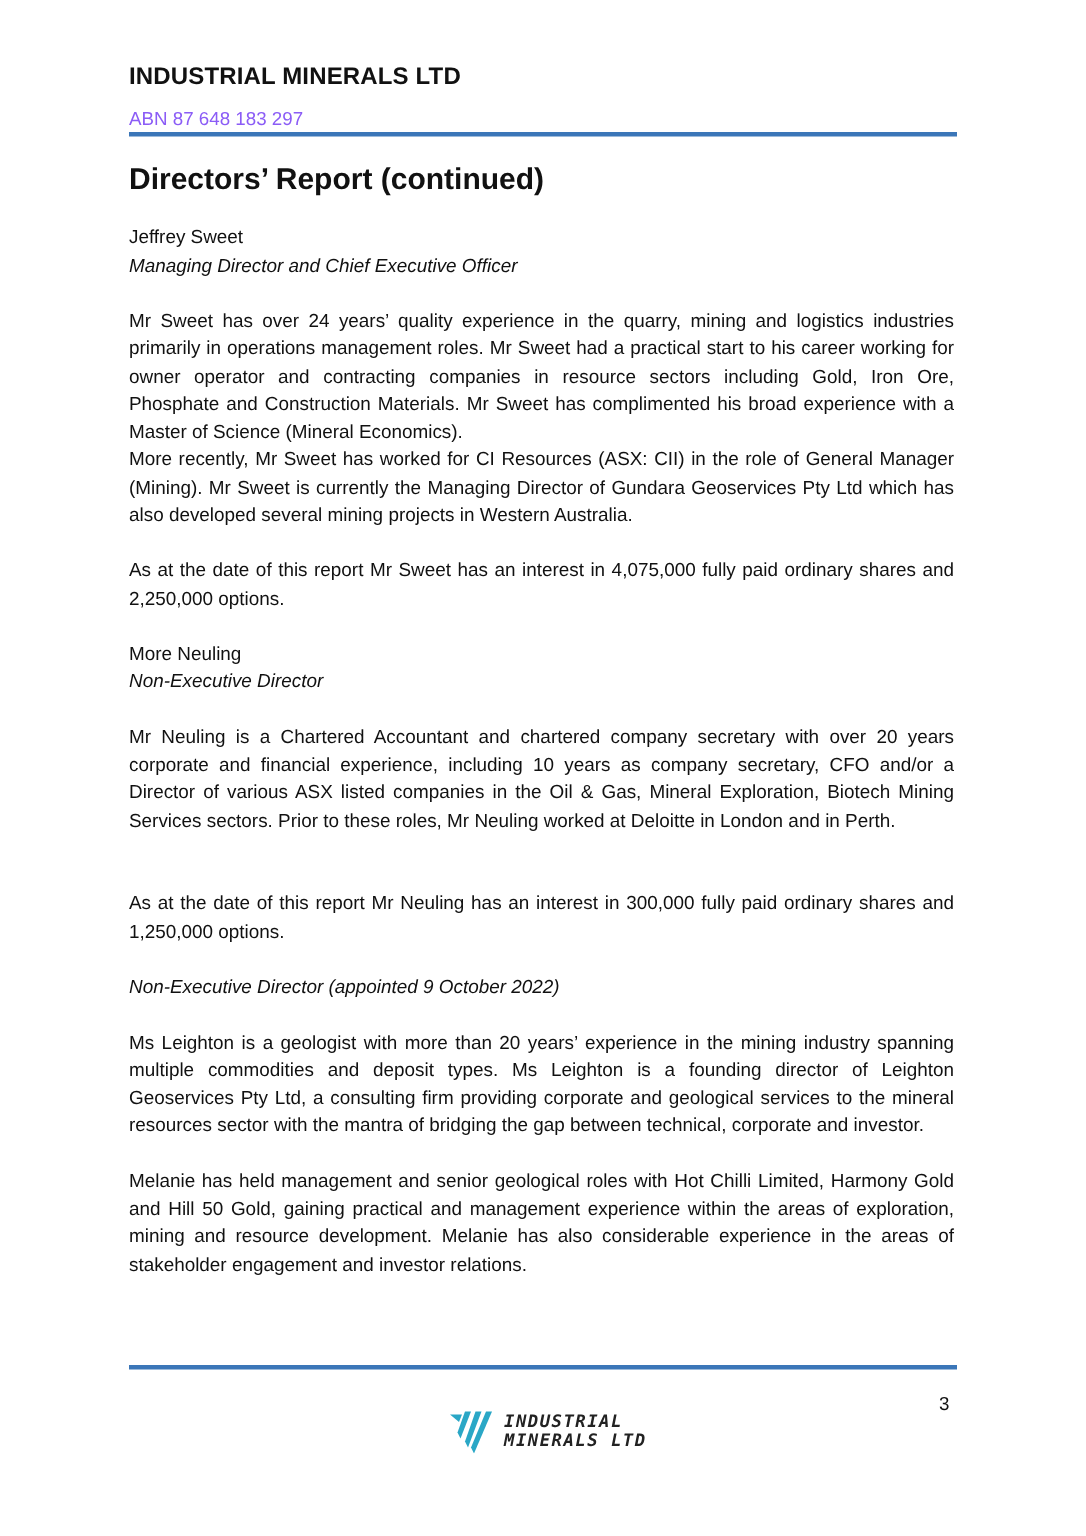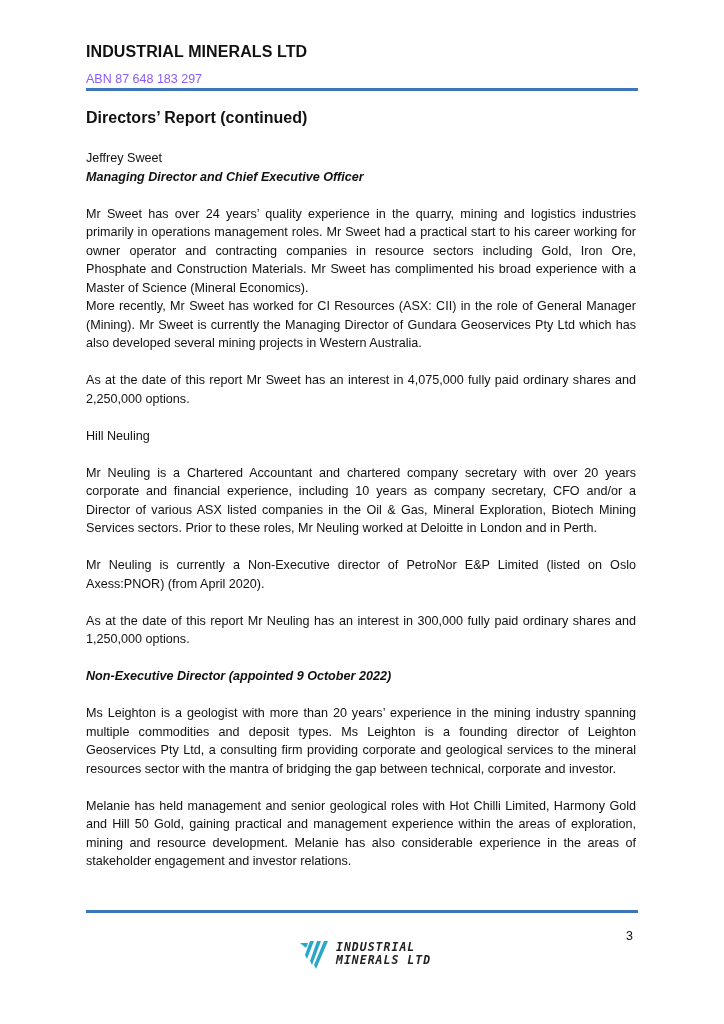--- a/index.html
+++ b/index.html
@@ -16,29 +16,29 @@
       position: absolute; left: 86px; top: 72px;
       font-size: 12.5px; color: #8b5cf6;
     }
     .rule {
       position: absolute; left: 86px; width: 552px; height: 3px; background: #3b76b8;
     }
     .rule.top { top: 88px; }
     .rule.bottom { top: 910px; }
     .report-title {
       position: absolute; left: 86px; top: 109px;
-      font-size: 16px; font-weight: bold; color: #111;
+      font-size: 20px; font-weight: bold; color: #111;
     }
     .content {
       position: absolute; left: 86px; top: 149px; width: 550px;
       font-size: 12.6px; line-height: 18.5px; color: #111;
     }
     .content p { margin: 0; text-align: justify; }
     .name { font-weight: normal; }
-    .role { font-weight: bold; font-style: italic; }
+    .role { font-weight: normal; font-style: italic; }
     .gap { height: 18.5px; }
     .page-number {
       position: absolute; left: 626px; top: 929px; font-size: 12.5px; color: #111;
     }
     .logo {
       position: absolute; left: 300px; top: 939px; display: flex; align-items: center; font-style: italic;
     }
     .logo svg { display: block; }
     .logo-text {
       margin-left: 4px; font-family: "DejaVu Sans Mono", monospace; font-weight: bold;
@@ -62,25 +62,25 @@
       <p class="role">Managing Director and Chief Executive Officer</p>
       <div class="gap"></div>
       <p>Mr Sweet has over 24 years’ quality experience in the quarry, mining and logistics industries primarily in operations management roles. Mr Sweet had a practical start to his career working for owner operator and contracting companies in resource sectors including Gold, Iron Ore, Phosphate and Construction Materials. Mr Sweet has complimented his broad experience with a Master of Science (Mineral Economics).</p>
       <p>More recently, Mr Sweet has worked for CI Resources (ASX: CII) in the role of General Manager (Mining). Mr Sweet is currently the Managing Director of Gundara Geoservices Pty Ltd which has also developed several mining projects in Western Australia.</p>
       <div class="gap"></div>
       <p>As at the date of this report Mr Sweet has an interest in 4,075,000 fully paid ordinary shares and 2,250,000 options.</p>
       <div class="gap"></div>
     </div>
 
     <div>
-      <p class="name">Hill Neuling</p>
+      <p class="name">More Neuling</p>
+      <p class="role">Non-Executive Director</p>
       <div class="gap"></div>
       <p>Mr Neuling is a Chartered Accountant and chartered company secretary with over 20 years corporate and financial experience, including 10 years as company secretary, CFO and/or a Director of various ASX listed companies in the Oil &amp; Gas, Mineral Exploration, Biotech Mining Services sectors. Prior to these roles, Mr Neuling worked at Deloitte in London and in Perth.</p>
       <div class="gap"></div>
-      <p>Mr Neuling is currently a Non-Executive director of PetroNor E&amp;P Limited (listed on Oslo Axess:PNOR) (from April 2020).</p>
       <div class="gap"></div>
       <p>As at the date of this report Mr Neuling has an interest in 300,000 fully paid ordinary shares and 1,250,000 options.</p>
       <div class="gap"></div>
     </div>
 
     <div>
       <p class="role">Non-Executive Director (appointed 9 October 2022)</p>
       <div class="gap"></div>
       <p>Ms Leighton is a geologist with more than 20 years’ experience in the mining industry spanning multiple commodities and deposit types. Ms Leighton is a founding director of Leighton Geoservices Pty Ltd, a consulting firm providing corporate and geological services to the mineral resources sector with the mantra of bridging the gap between technical, corporate and investor.</p>
       <div class="gap"></div>

